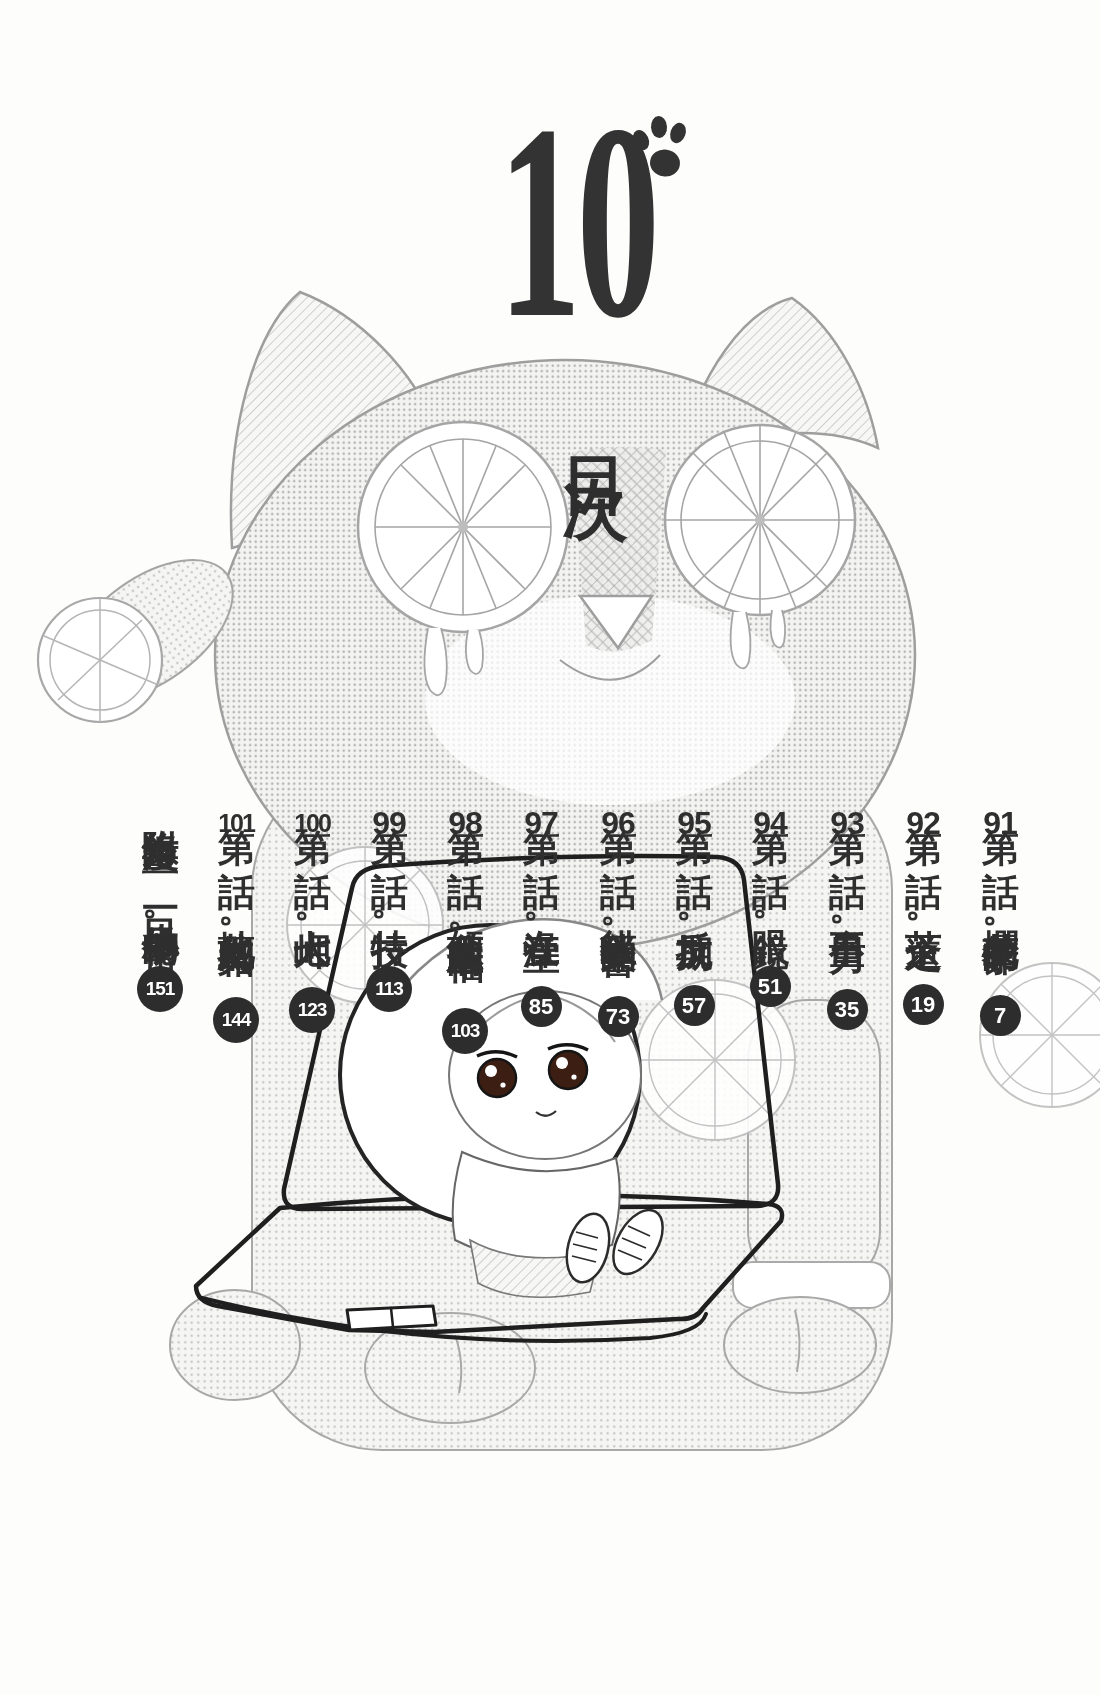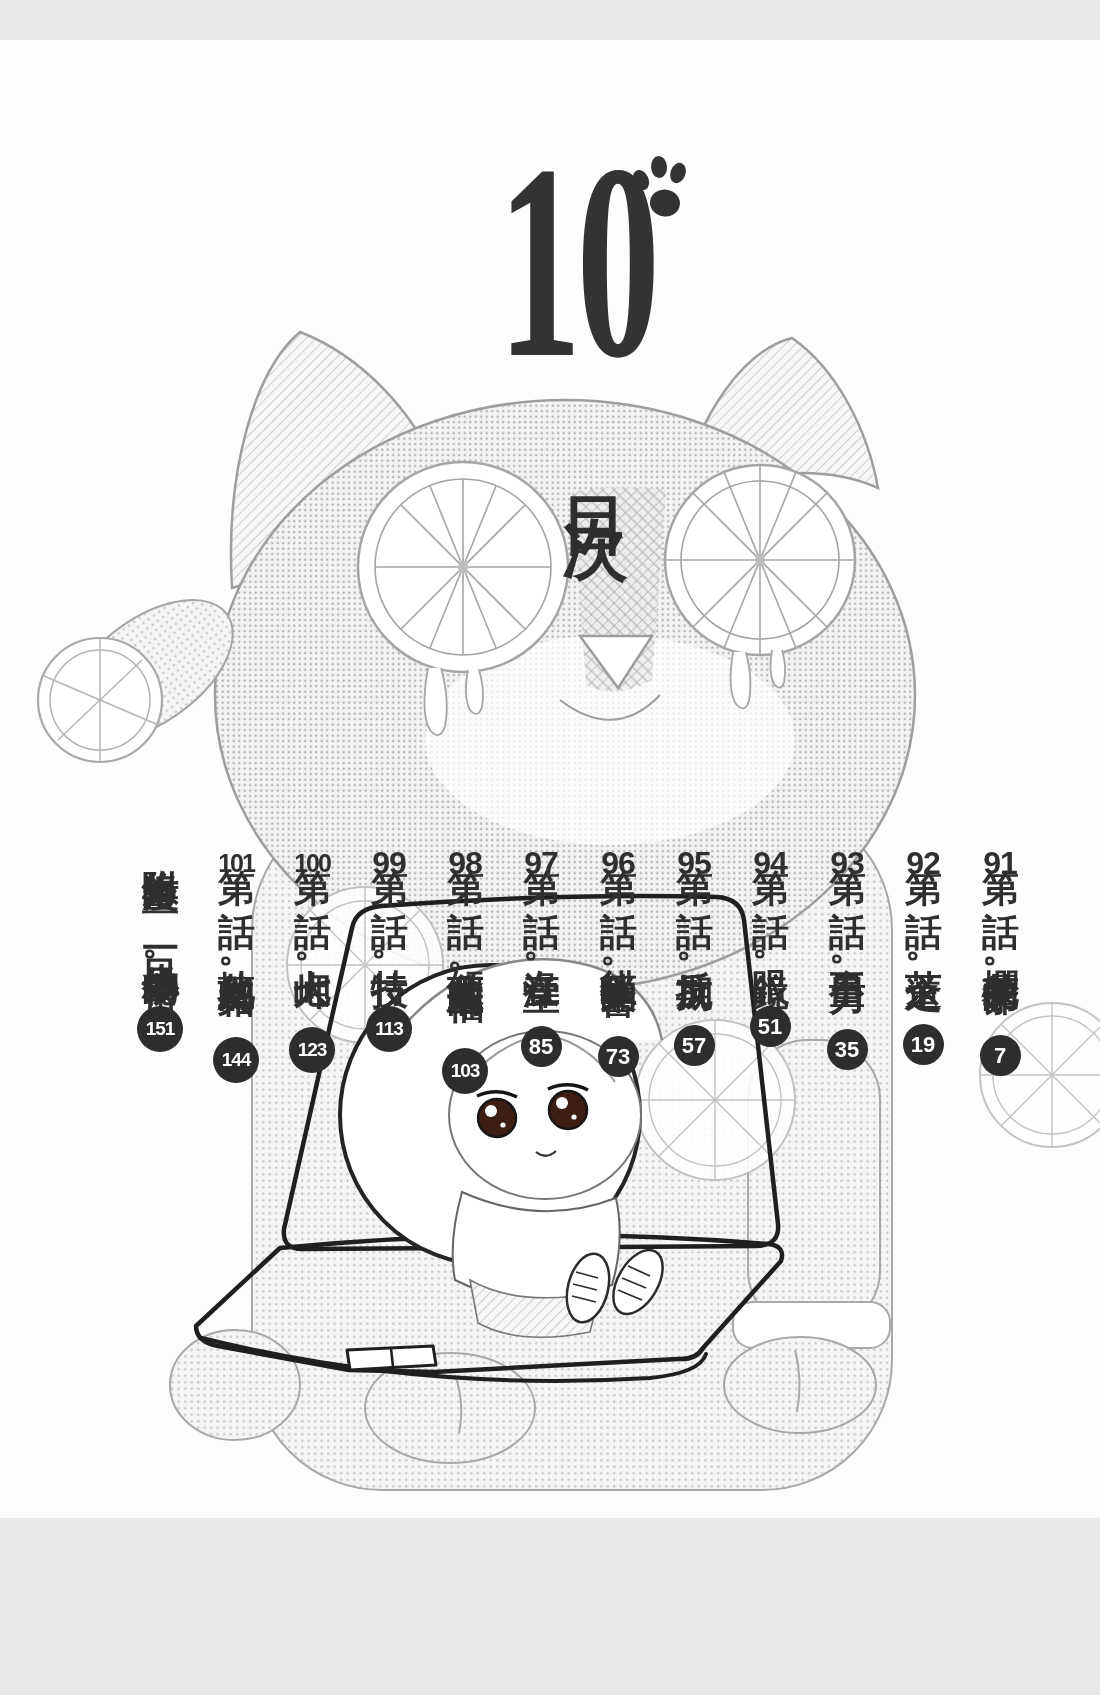--- a/index.html
+++ b/index.html
@@ -1,17 +1,17 @@
 <!DOCTYPE html>
 <html><head>
 <meta charset="utf-8">
 <style>
   html,body{margin:0;padding:0;background:#e8e8e8;}
-  #page{position:relative;width:1100px;height:1478px;background:#fdfdfc;overflow:hidden;
-        font-family:"Liberation Sans","DejaVu Sans",sans-serif;margin-top:40px;}
+  #page{position:relative;width:1100px;height:1695px;background:#fdfdfc;overflow:hidden;
+        font-family:"Liberation Sans","DejaVu Sans",sans-serif;}
   #art{position:absolute;left:0;top:0;width:1100px;height:1695px;}
 
   #volume-number{position:absolute;left:498px;top:82px;font-family:"Liberation Serif","DejaVu Serif",serif;
       font-weight:700;font-size:278px;line-height:1;color:#333;transform:scaleX(.60);transform-origin:left top;
       letter-spacing:-8px;white-space:nowrap;}
   #toc-heading{position:absolute;left:558px;top:406px;writing-mode:vertical-rl;text-orientation:upright;
       font-size:66px;font-weight:700;letter-spacing:20px;color:#2e2e2e;line-height:76px;}
 
   .toc-col{position:absolute;top:800px;width:46px;height:660px;writing-mode:vertical-rl;
       text-orientation:upright;font-size:37px;line-height:46px;letter-spacing:2.5px;color:#2f2f2f;

